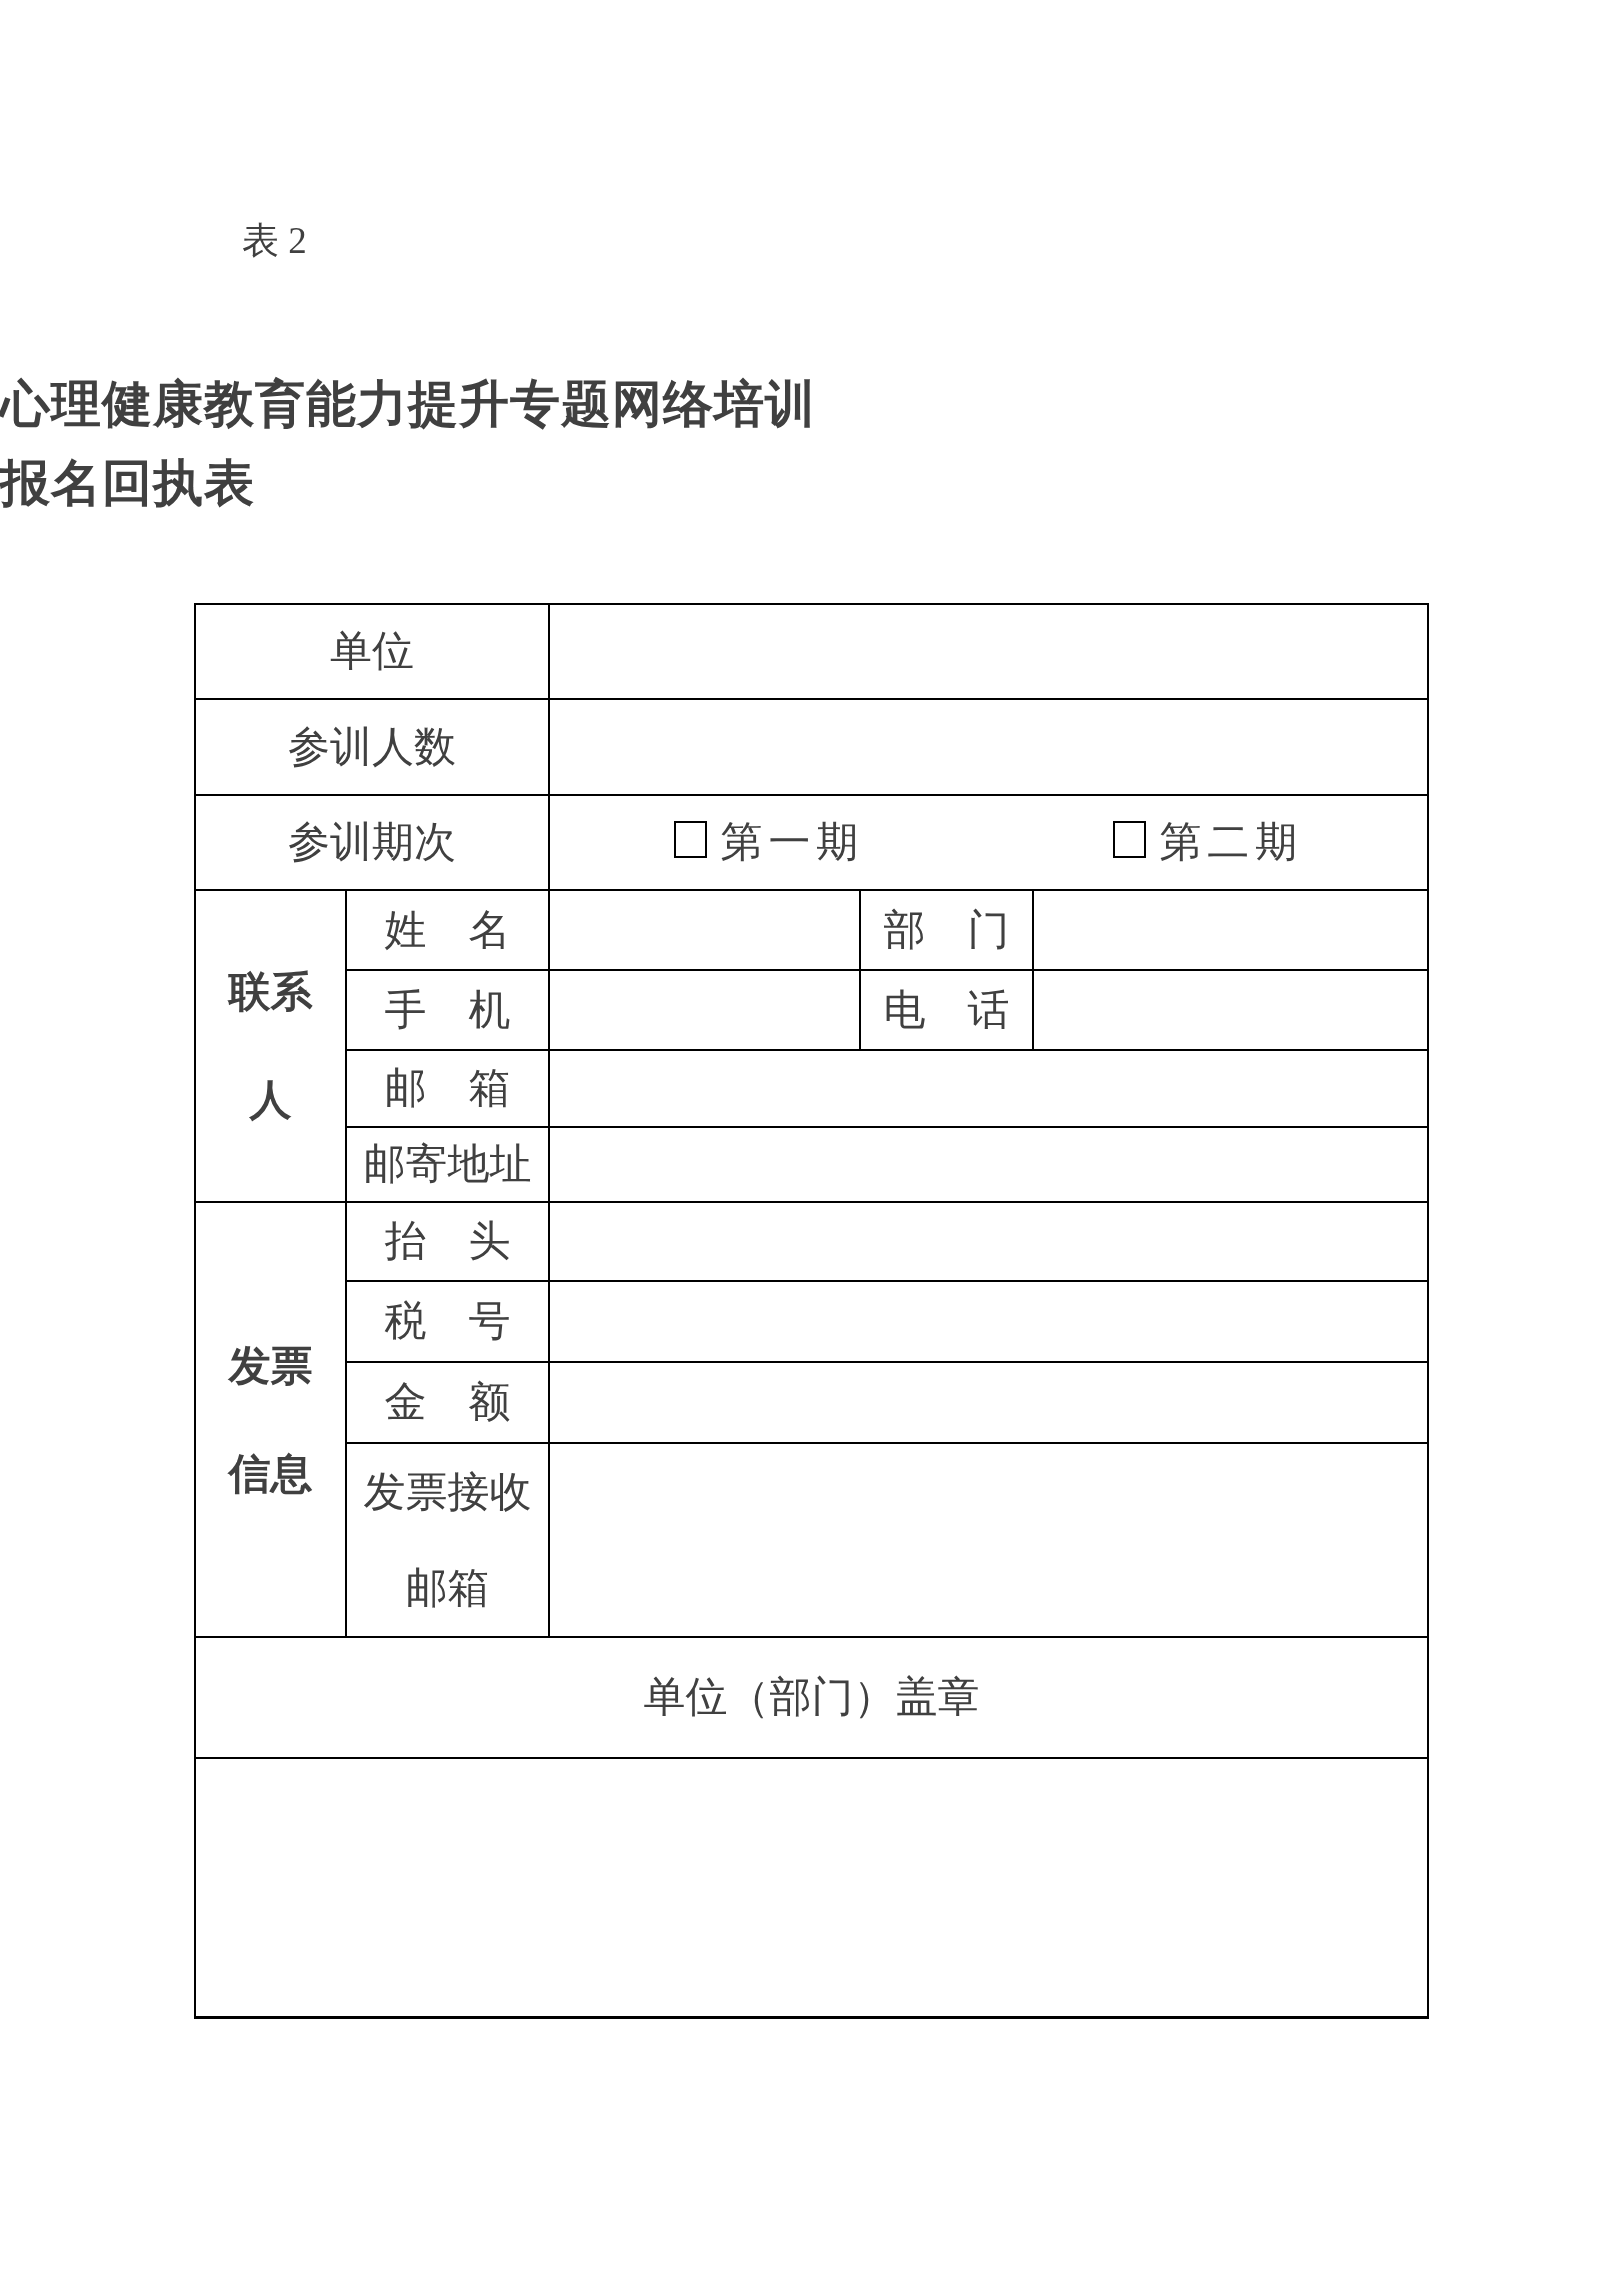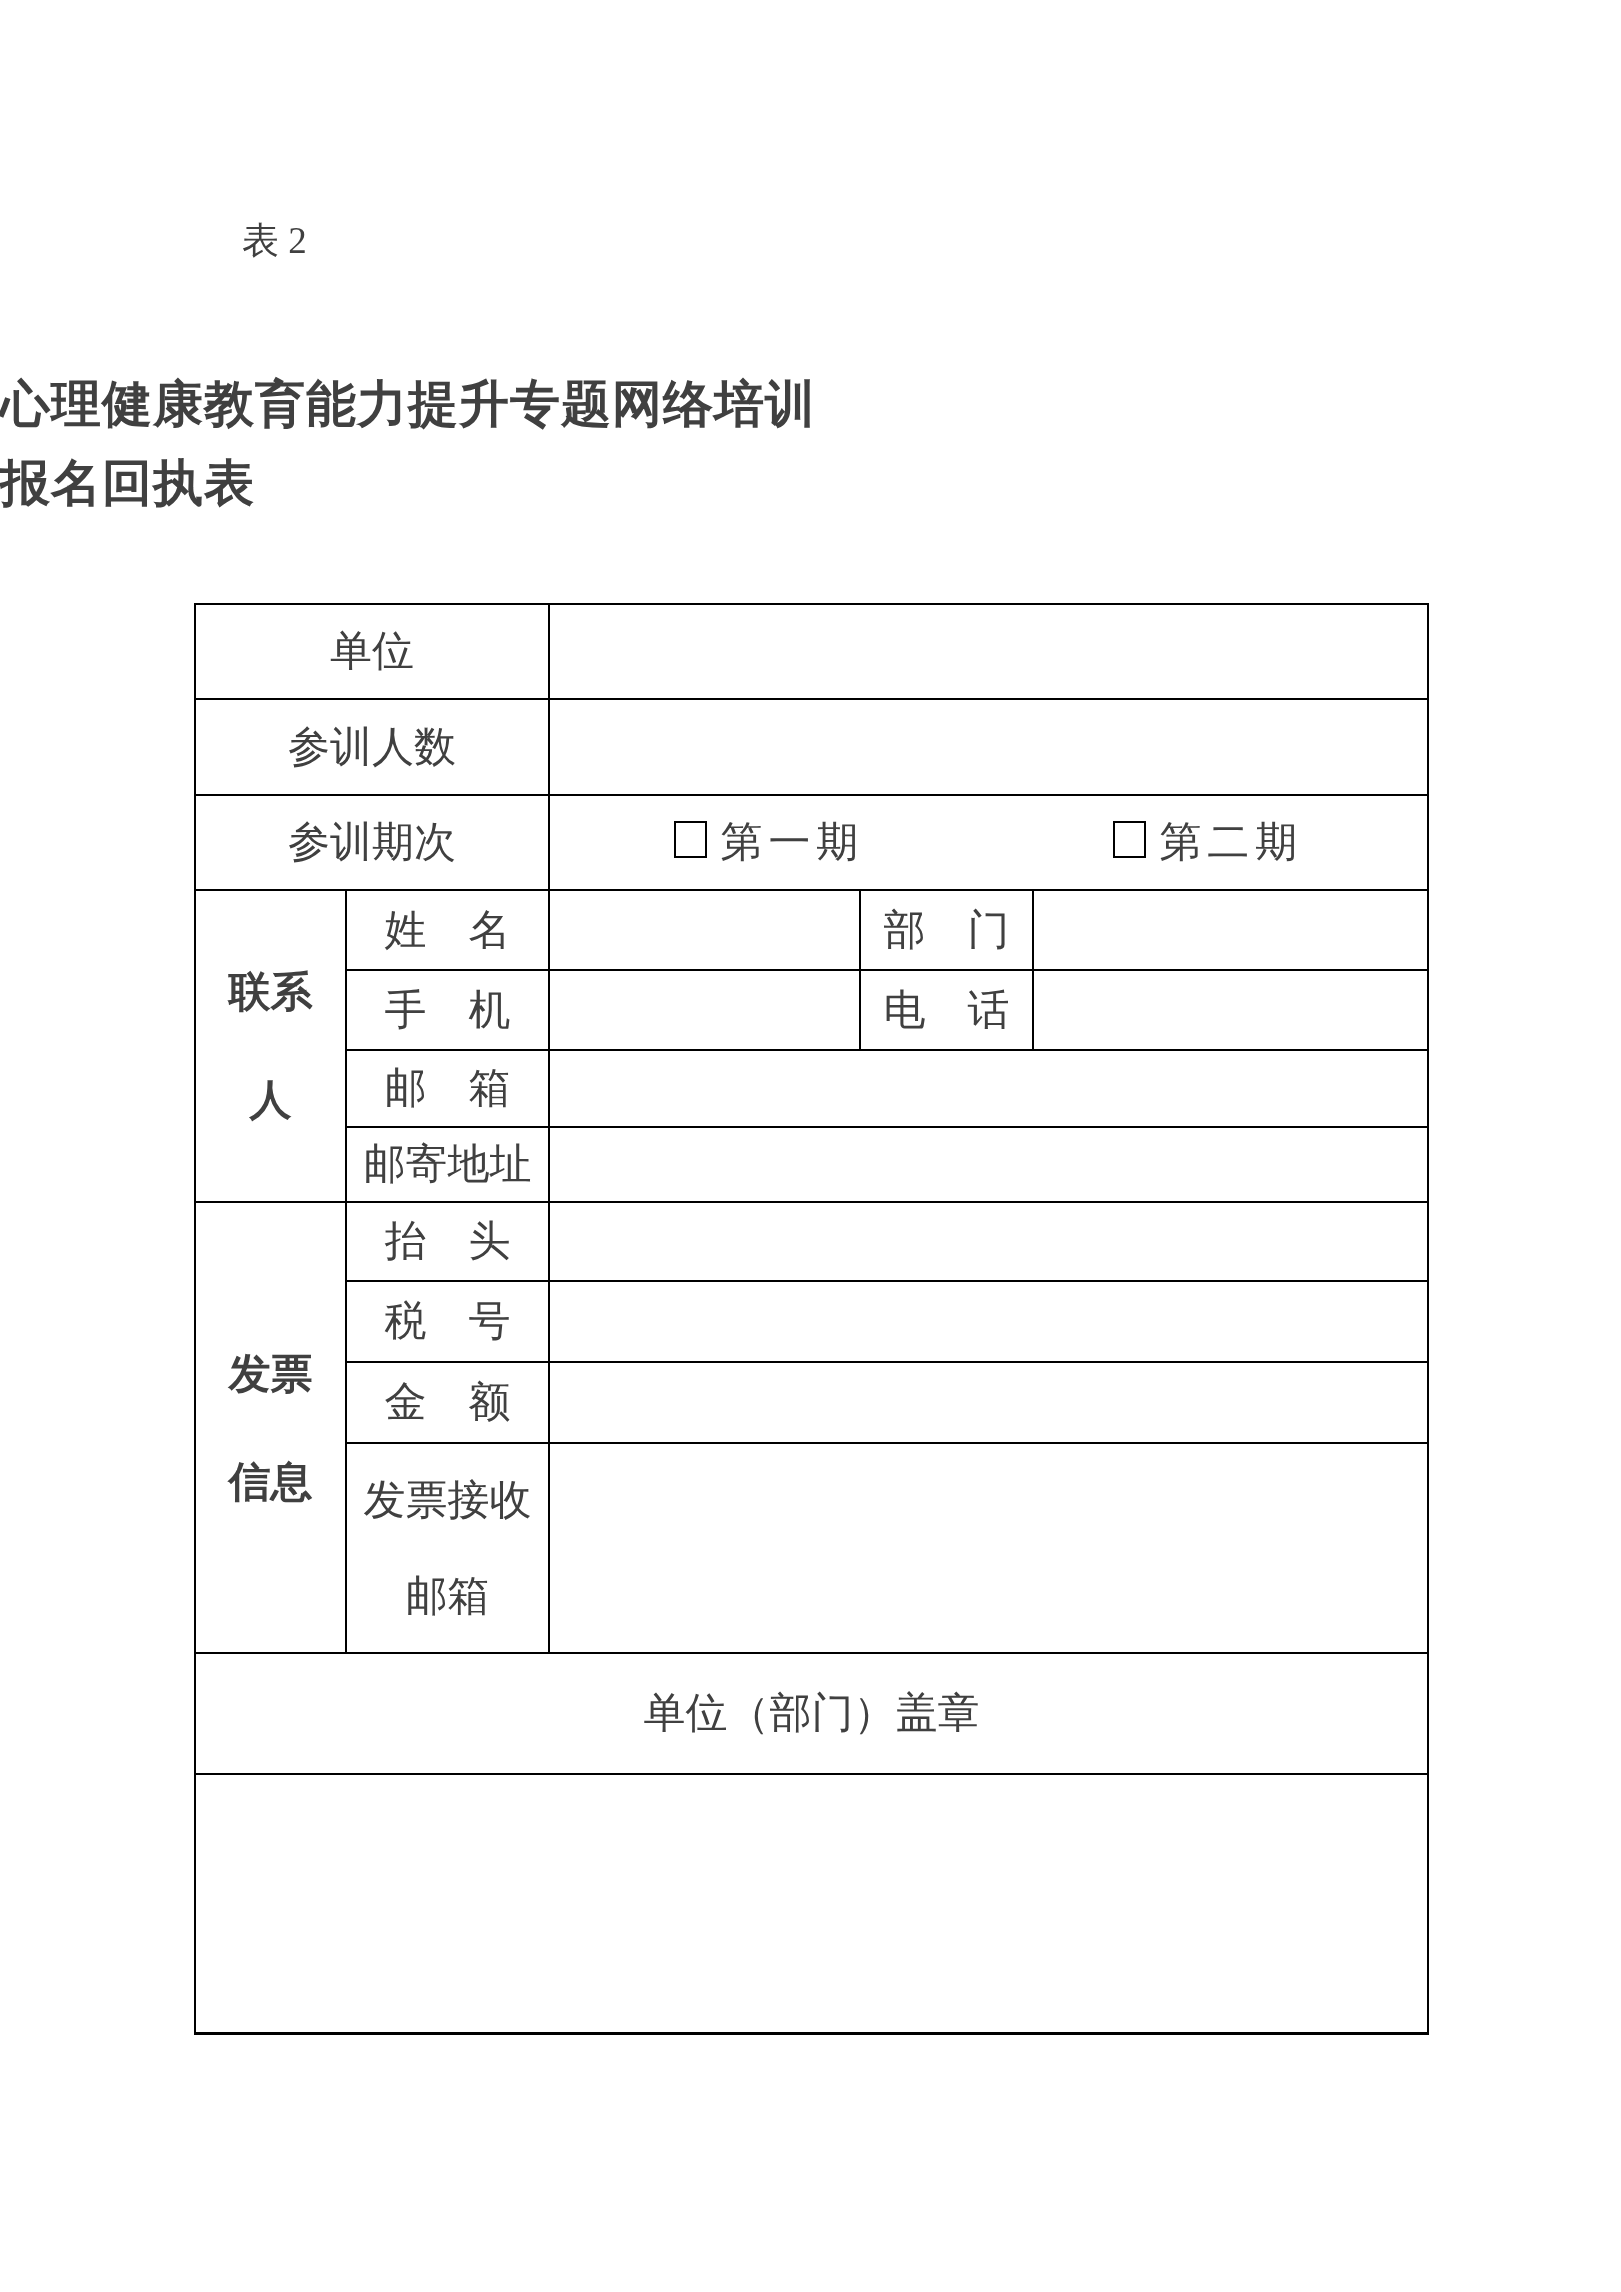--- a/index.html
+++ b/index.html
@@ -33,21 +33,21 @@
   table.form{
     position:absolute;
     left:194px;
     top:603px;
     width:1233px;
     border-collapse:collapse;
     table-layout:fixed;
   }
   table.form td{
     border:2px solid #000000;
-    padding:8px;
+    padding:0;
     text-align:center;
     vertical-align:middle;
     font-size:42px;
     line-height:1.15;
     overflow:hidden;
   }
   tr.last-row td{border-bottom-width:3.9px;}
   td.grp{font-weight:bold;border-radius:21px;}
   td.grp div{line-height:108px;}
   td.lbl2 div{line-height:96px;}

